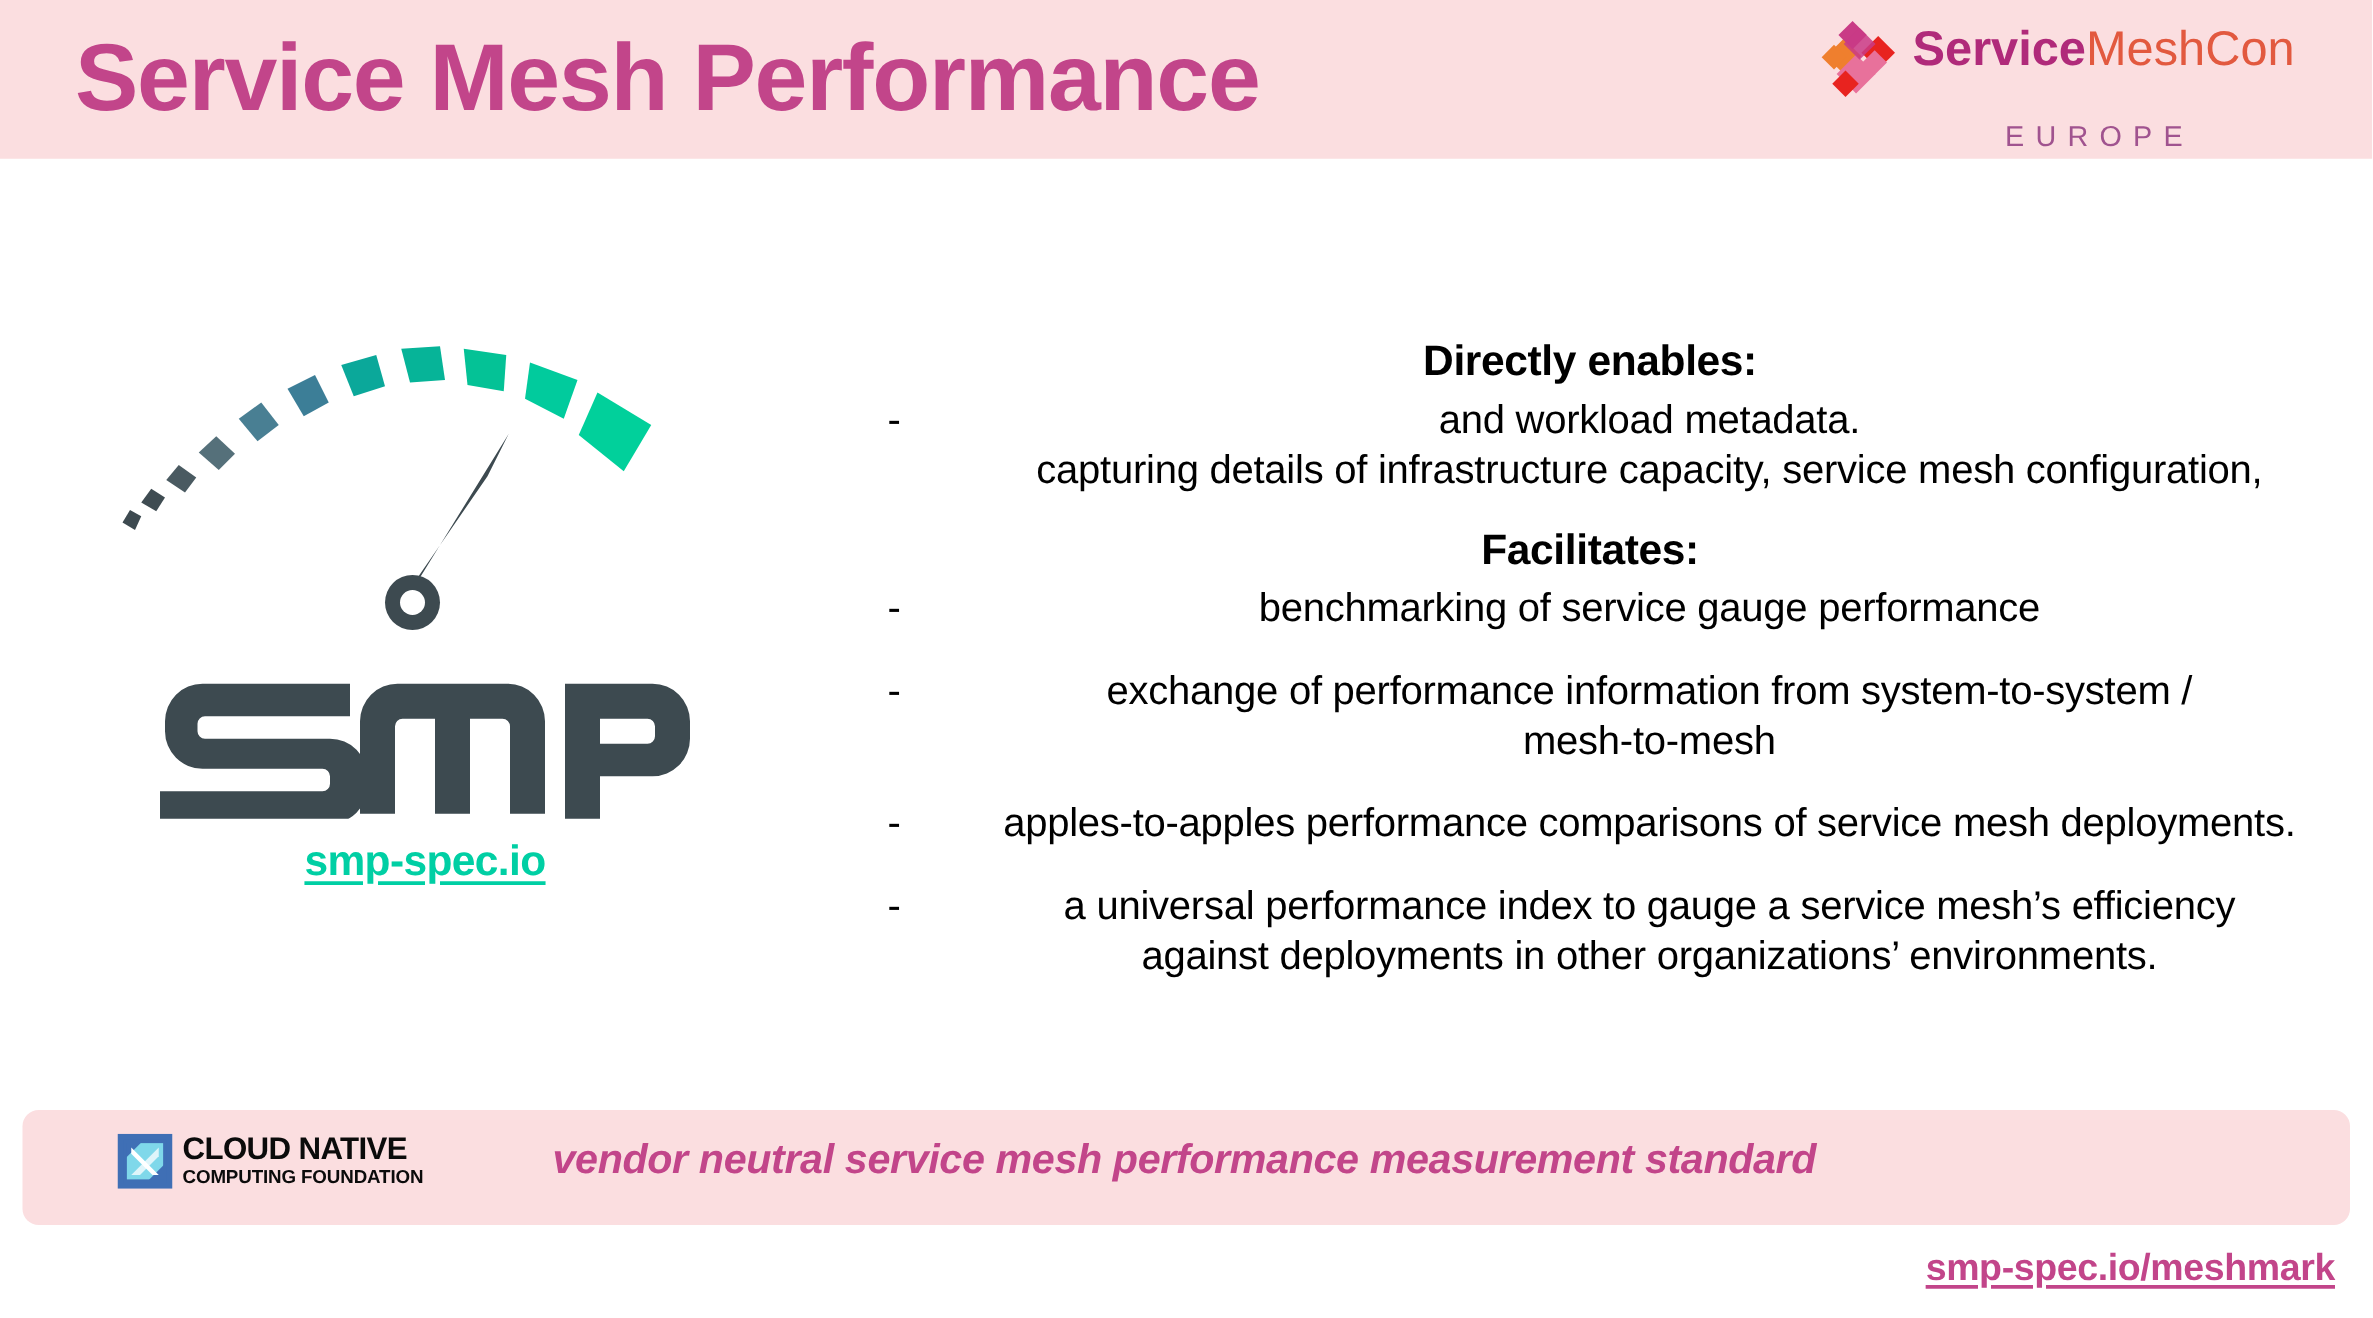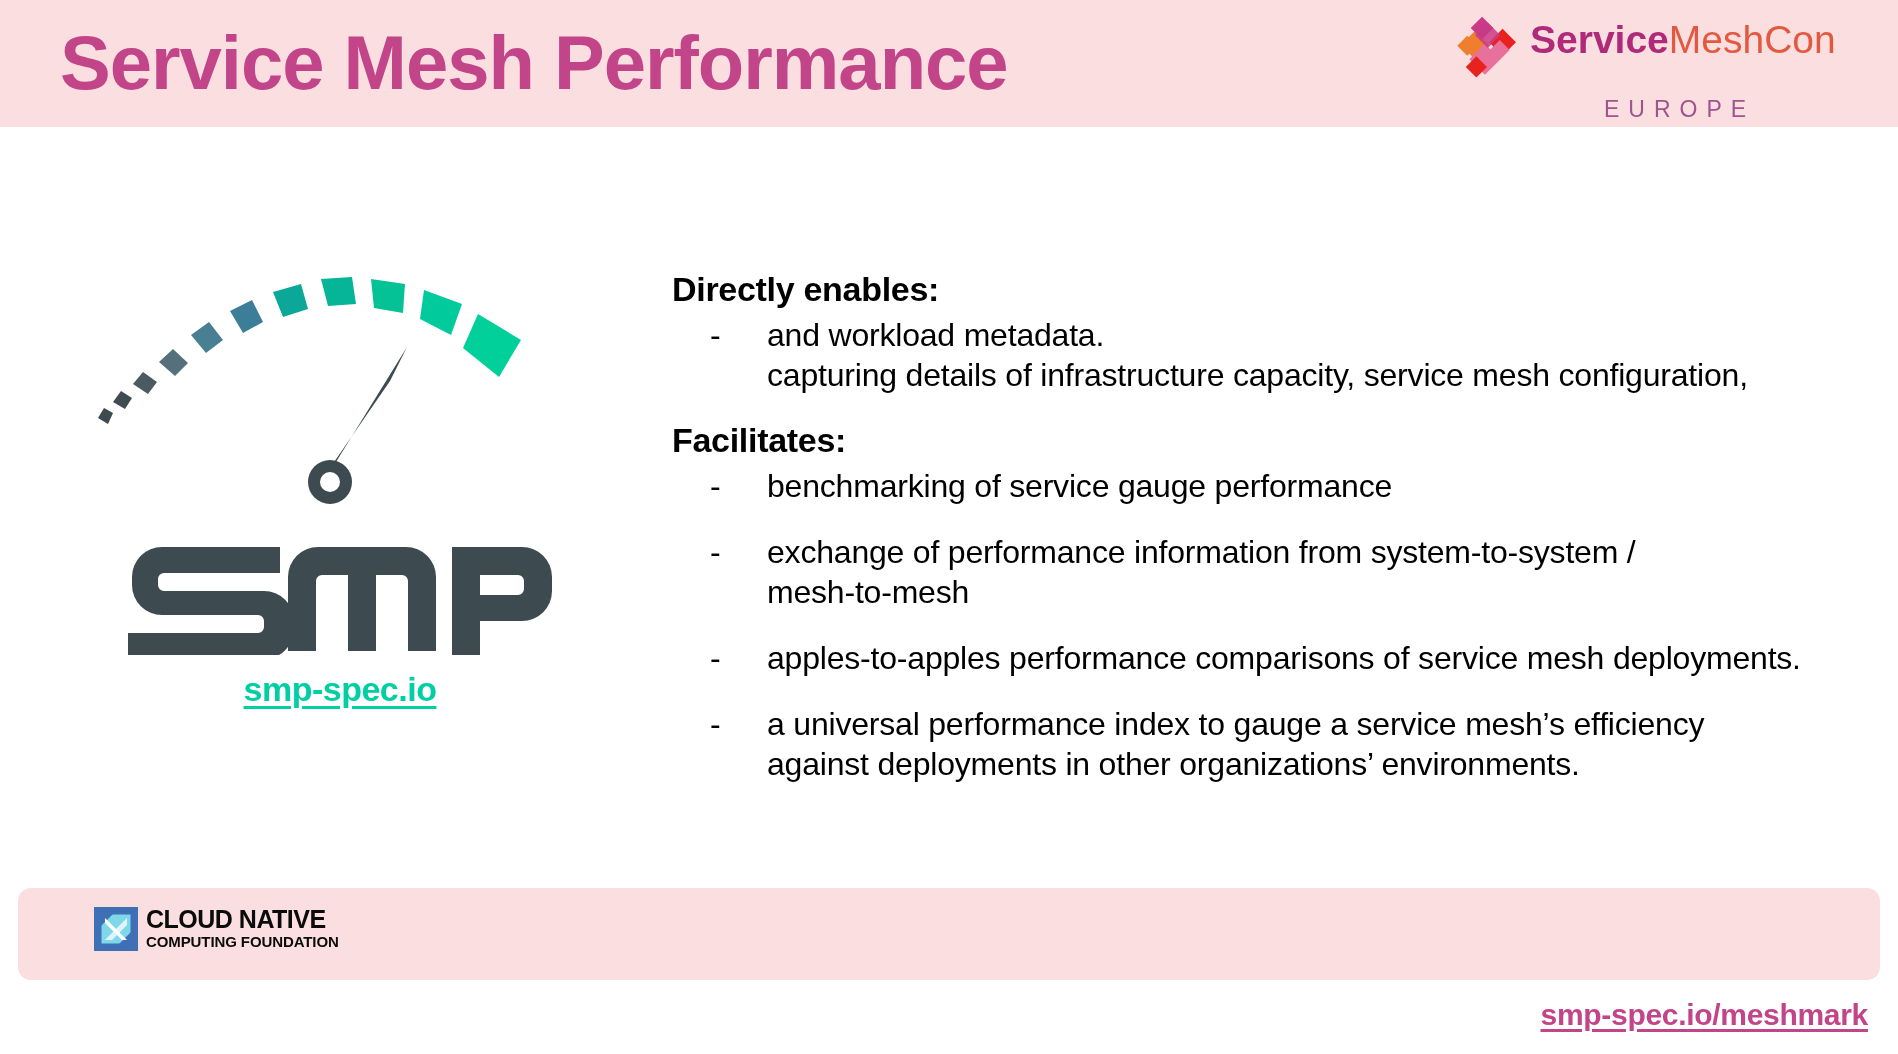--- a/index.html
+++ b/index.html
@@ -105,20 +105,21 @@
     cursor: pointer;
     letter-spacing: -0.5px;
   }
 
   
   #content-col {
     position: absolute;
     left: 672px;
     top: 270px;
     width: 1200px;
+    text-align: center;
   }
   .group-heading {
     font-size: 34px;
     font-weight: bold;
     color: #000000;
     letter-spacing: -0.3px;
     margin: 0 0 6px 0;
   }
   .group-heading.second { margin-top: 24px; }
   .bullet-list { margin: 0; padding: 0; list-style: none; }
@@ -337,17 +338,18 @@
         <path d="M11 11 L33 33 L28 33 L11 16 Z" fill="#ffffff"></path>
         <path d="M33 11 L33 18 L18 33 L11 33 Z" fill="#ffffff" opacity="0.75"></path>
         <rect x="6" y="6" width="32" height="32" fill="none" stroke="#3f6fb5" stroke-width="3"></rect>
       </svg>
       <div id="cncf-text">
         <div id="cncf-line1">CLOUD NATIVE</div>
         <div id="cncf-line2">COMPUTING FOUNDATION</div>
       </div>
     </div>
 
+    <div id="footer-tagline">vendor neutral service mesh performance measurement standard</div>
   </div>
 
   <a id="meshmark-link">smp-spec.io/meshmark</a>
 
 </div>
 
 </body></html>

